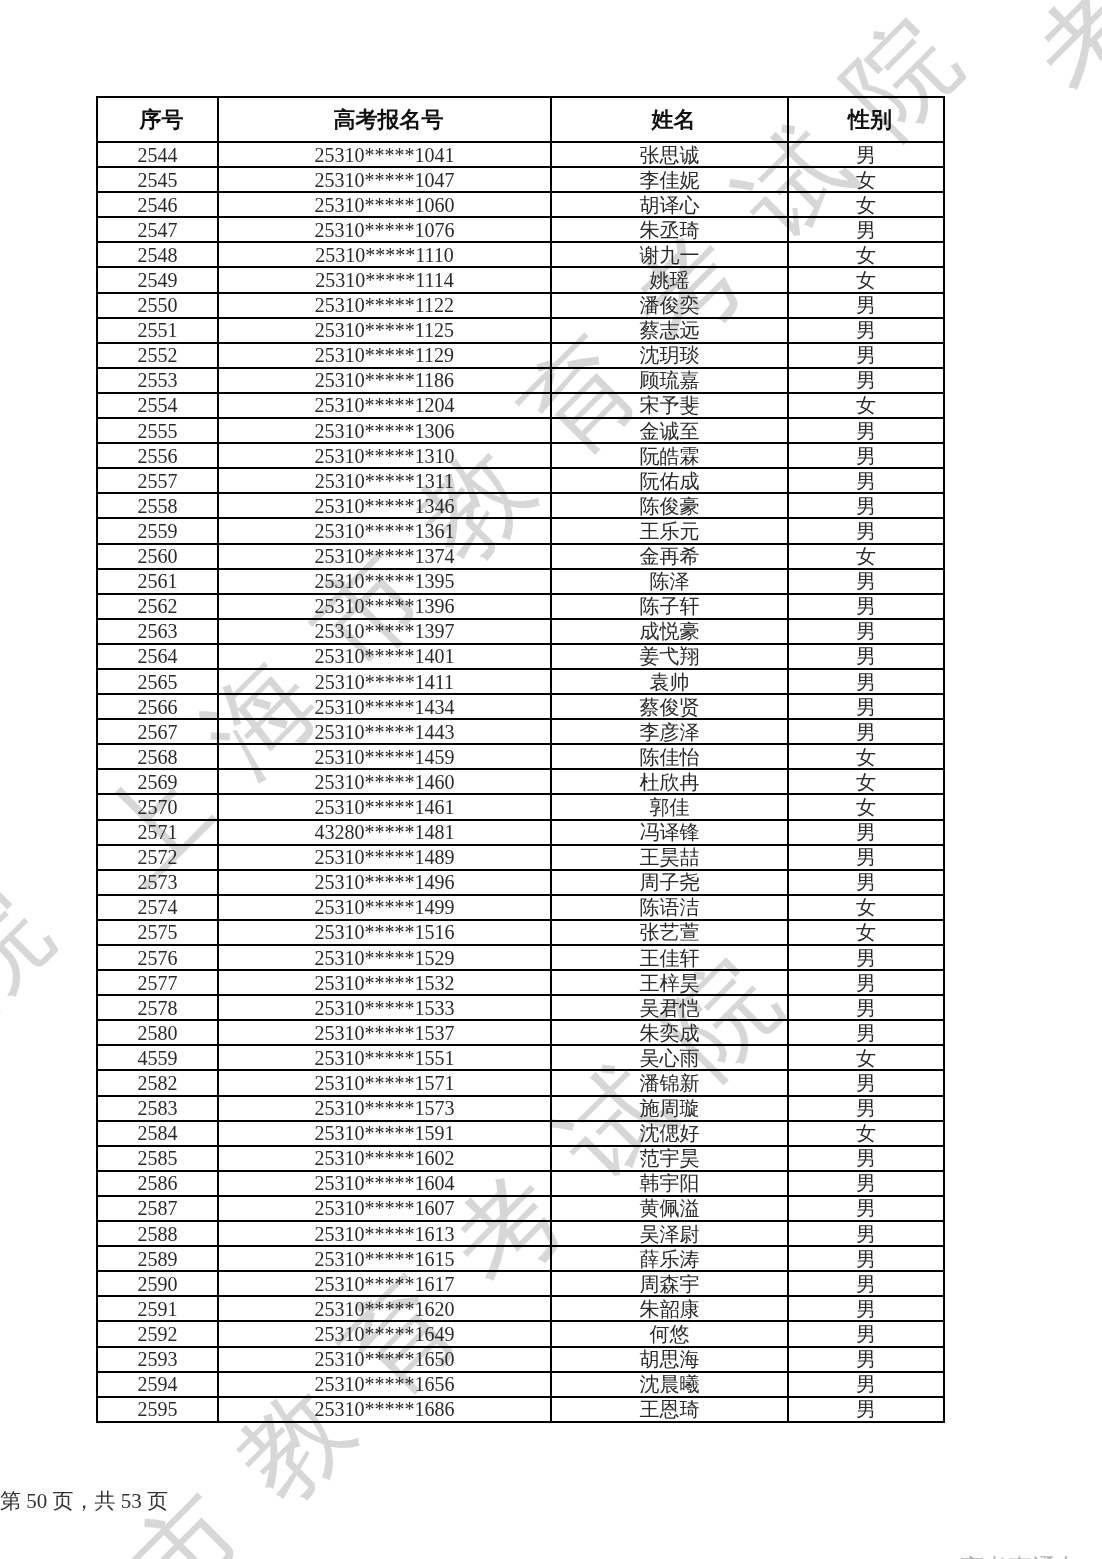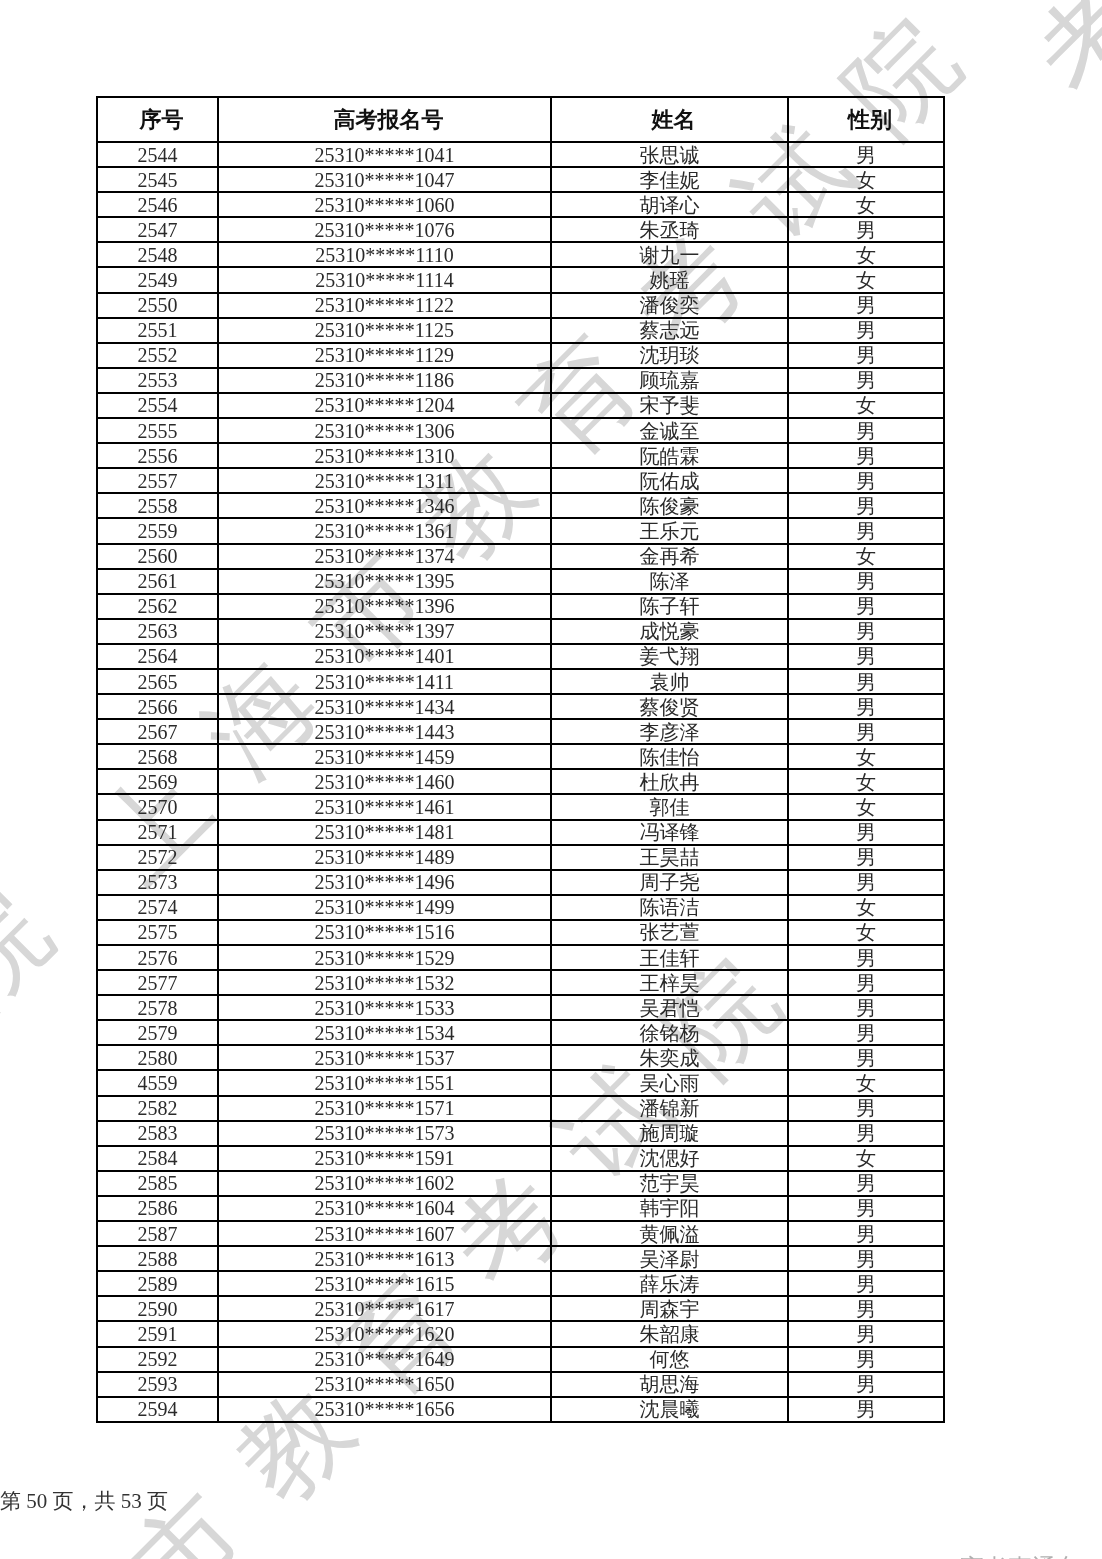--- a/index.html
+++ b/index.html
@@ -272,21 +272,21 @@
           <td>女</td>
         </tr>
         <tr>
           <td>2570</td>
           <td>25310*****1461</td>
           <td>郭佳</td>
           <td>女</td>
         </tr>
         <tr>
           <td>2571</td>
-          <td>25310*****1481</td>
+          <td>43280*****1481</td>
           <td>冯译锋</td>
           <td>男</td>
         </tr>
         <tr>
           <td>2572</td>
           <td>25310*****1489</td>
           <td>王昊喆</td>
           <td>男</td>
         </tr>
         <tr>
@@ -319,26 +319,20 @@
           <td>王梓昊</td>
           <td>男</td>
         </tr>
         <tr>
           <td>2578</td>
           <td>25310*****1533</td>
           <td>吴君恺</td>
           <td>男</td>
         </tr>
         <tr>
-          <td>2579</td>
-          <td>25310*****1534</td>
-          <td>徐铭杨</td>
-          <td>男</td>
-        </tr>
-        <tr>
           <td>2580</td>
           <td>25310*****1537</td>
           <td>朱奕成</td>
           <td>男</td>
         </tr>
         <tr>
           <td>4559</td>
           <td>25310*****1551</td>
           <td>吴心雨</td>
           <td>女</td>
@@ -414,19 +408,25 @@
           <td>25310*****1650</td>
           <td>胡思海</td>
           <td>男</td>
         </tr>
         <tr>
           <td>2594</td>
           <td>25310*****1656</td>
           <td>沈晨曦</td>
           <td>男</td>
         </tr>
+        <tr>
+          <td>2595</td>
+          <td>25310*****1686</td>
+          <td>王恩琦</td>
+          <td>男</td>
+        </tr>
       </tbody>
   </table>
 
   <div class="page-indicator">第 50 页，共 53 页</div>
   <div class="brand-mark">高考直通车</div>
 
 </div>
 
 </body></html>

